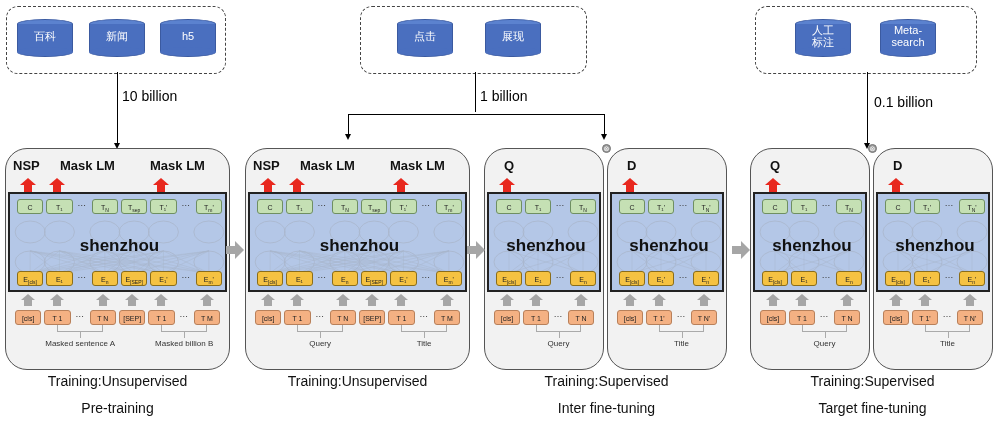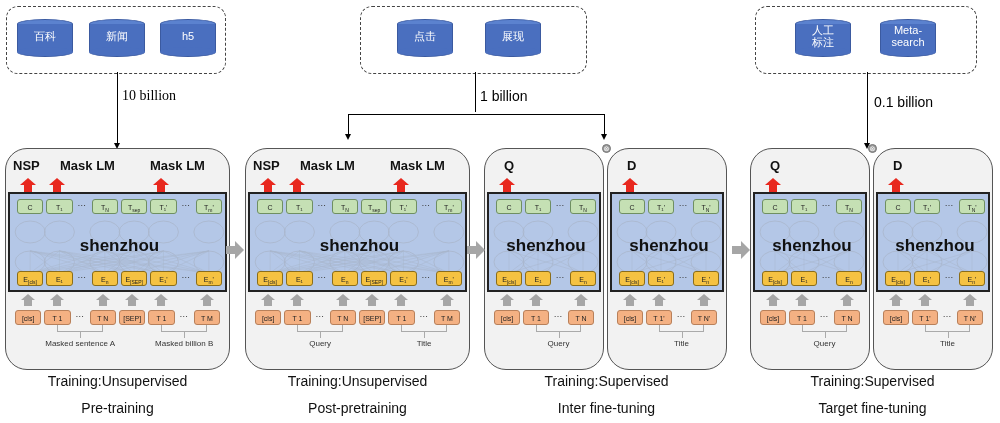--- a/index.html
+++ b/index.html
@@ -56,21 +56,21 @@
       <div class="botcap" style="left: 0px; top: 28px;"></div>
       <div class="lbl" style="left: 0px; top: 11px; white-space: pre-line;">新闻</div>
     </div>
     <div class="db" style="left: 160px; top: 19px;">
       <div class="topcap" style="left: 0px; top: 0px;"></div>
       <div class="body" style="left: 0px; top: 5px;"></div>
       <div class="botcap" style="left: 0px; top: 28px;"></div>
       <div class="lbl" style="left: 0px; top: 11px; white-space: pre-line;">h5</div>
     </div>
     <div class="vline" style="left: 117px; top: 72px; height: 73px;"></div>
-    <div class="vol" style="left: 122px; top: 88px; font-family: Liberation Serif, serif;">10 billion</div>
+    <div class="vol" style="left: 122px; top: 88px;">10 billion</div>
     <div class="arrowhead" style="left: 114px; top: 143px;"></div>
     <div class="src-box" style="left: 360px; top: 6px; width: 225px; height: 66px;"></div>
     <div class="db" style="left: 485px; top: 19px;">
       <div class="topcap" style="left: 0px; top: 0px;"></div>
       <div class="body" style="left: 0px; top: 5px;"></div>
       <div class="botcap" style="left: 0px; top: 28px;"></div>
       <div class="lbl" style="left: 0px; top: 11px; white-space: pre-line;">展现</div>
     </div>
     <div class="db" style="left: 397px; top: 19px;">
       <div class="topcap" style="left: 0px; top: 0px;"></div>
@@ -345,21 +345,20 @@
     <div class="bracket" style="left: 297.429px; top: 325px; width: 45.4286px;"></div>
     <div class="bracket-stem" style="left: 320.143px; top: 332px;"></div>
     <div class="seg-lbl" style="left: 280.143px; top: 339px; width: 80px; text-align: center;">Query</div>
     <div class="bracket" style="left: 401.429px; top: 325px; width: 45.4286px;"></div>
     <div class="bracket-stem" style="left: 424.143px; top: 332px;"></div>
     <div class="seg-lbl" style="left: 384.143px; top: 339px; width: 80px; text-align: center;">Title</div>
     <div class="head-lbl" style="left: 253px; top: 158px;">NSP</div>
     <div class="head-lbl" style="left: 300px; top: 158px;">Mask LM</div>
     <div class="head-lbl" style="left: 390px; top: 158px;">Mask LM</div>
     <div class="caption" style="left: 245px; top: 373px; width: 225px;">Training:Unsupervised</div>
-    <div class="caption" style="left: 245px; top: 400px; width: 225px;">Post-pretraining</div>
     <div class="panel" style="left: 484px; top: 148px; width: 120px; height: 222px;"></div>
     <div class="model" style="left: 487px; top: 192px; width: 114px; height: 100px;">
       <div class="tok t" style="left: 7px; top: 5px; width: 26px;">C</div>
       <div class="tok t" style="left: 36px; top: 5px; width: 26px;">T₁</div>
       <div class="dots" style="left: 66.5px; top: 4px;">…</div>
       <div class="tok t" style="left: 81px; top: 5px; width: 26px;">T<sub style="font-size:5px">N</sub></div>
       <svg width="114" height="66" style="position: absolute; left: 0px; top: 24px;">
         <ellipse cx="20" cy="14" rx="15" ry="11" fill="none" stroke="#a9b6cc" stroke-width="0.8"></ellipse>
         <ellipse cx="20" cy="44" rx="15" ry="11" fill="none" stroke="#a9b6cc" stroke-width="0.8"></ellipse>
         <ellipse cx="49" cy="14" rx="15" ry="11" fill="none" stroke="#a9b6cc" stroke-width="0.8"></ellipse>

